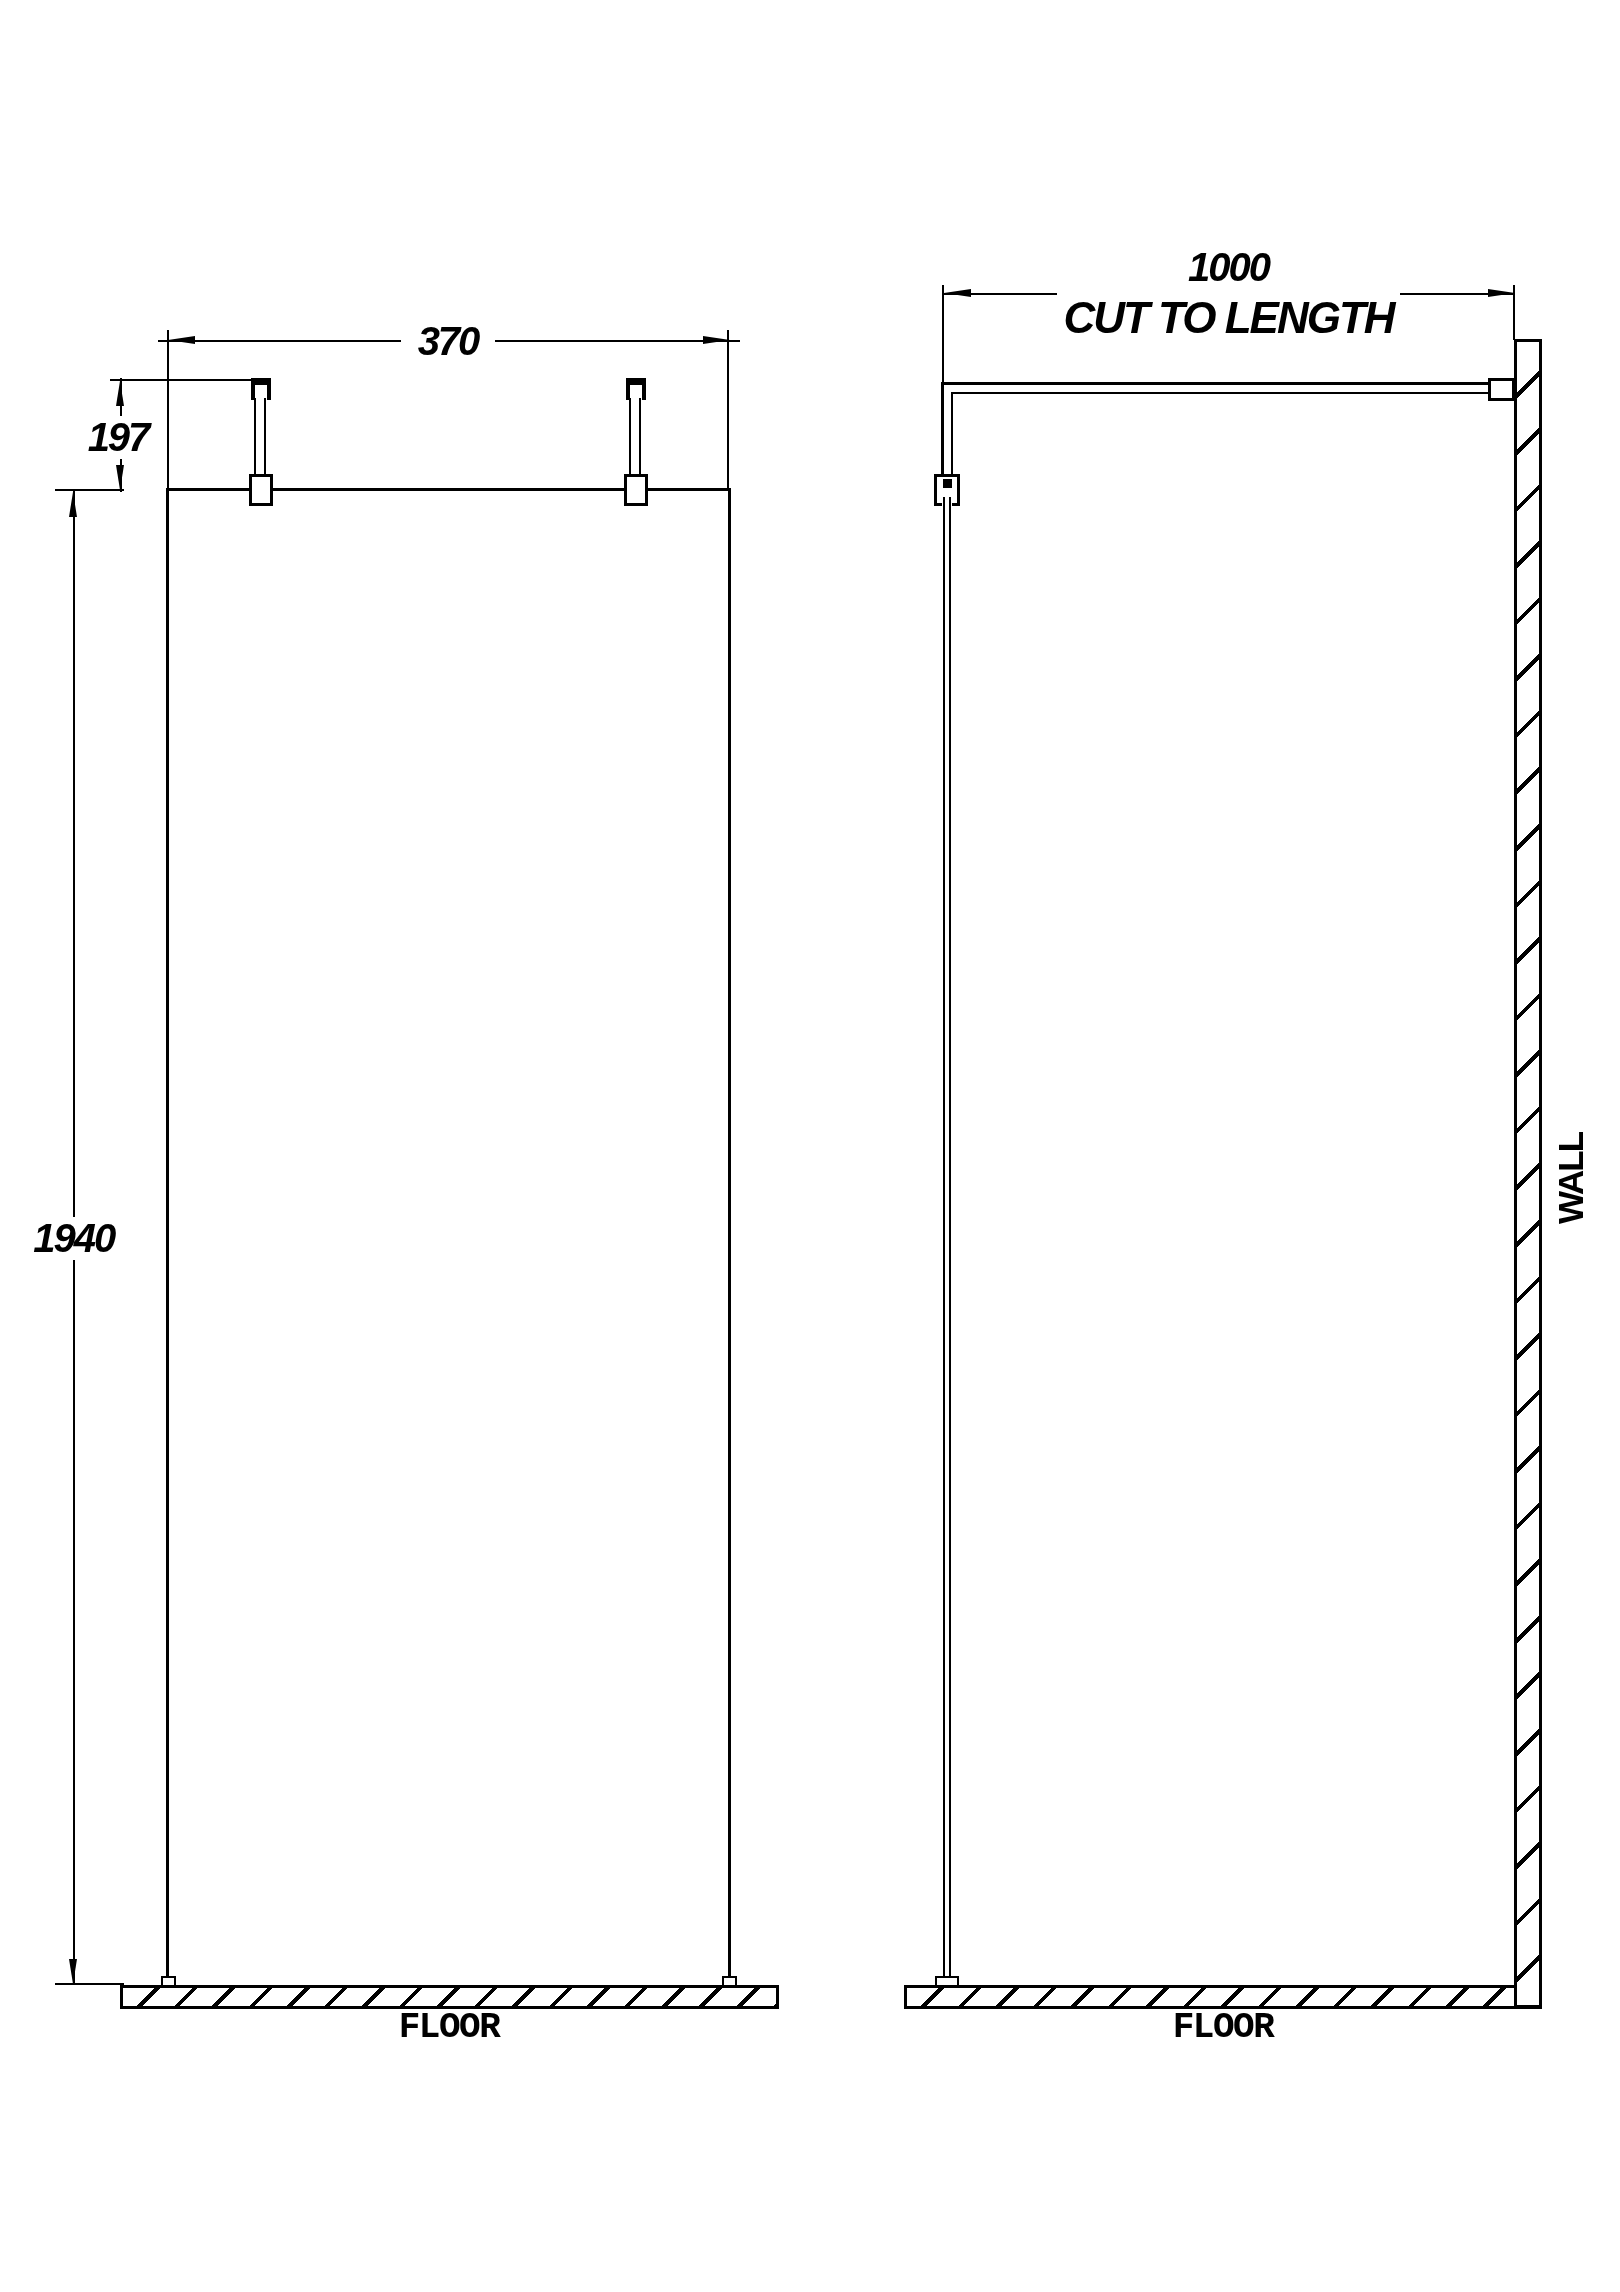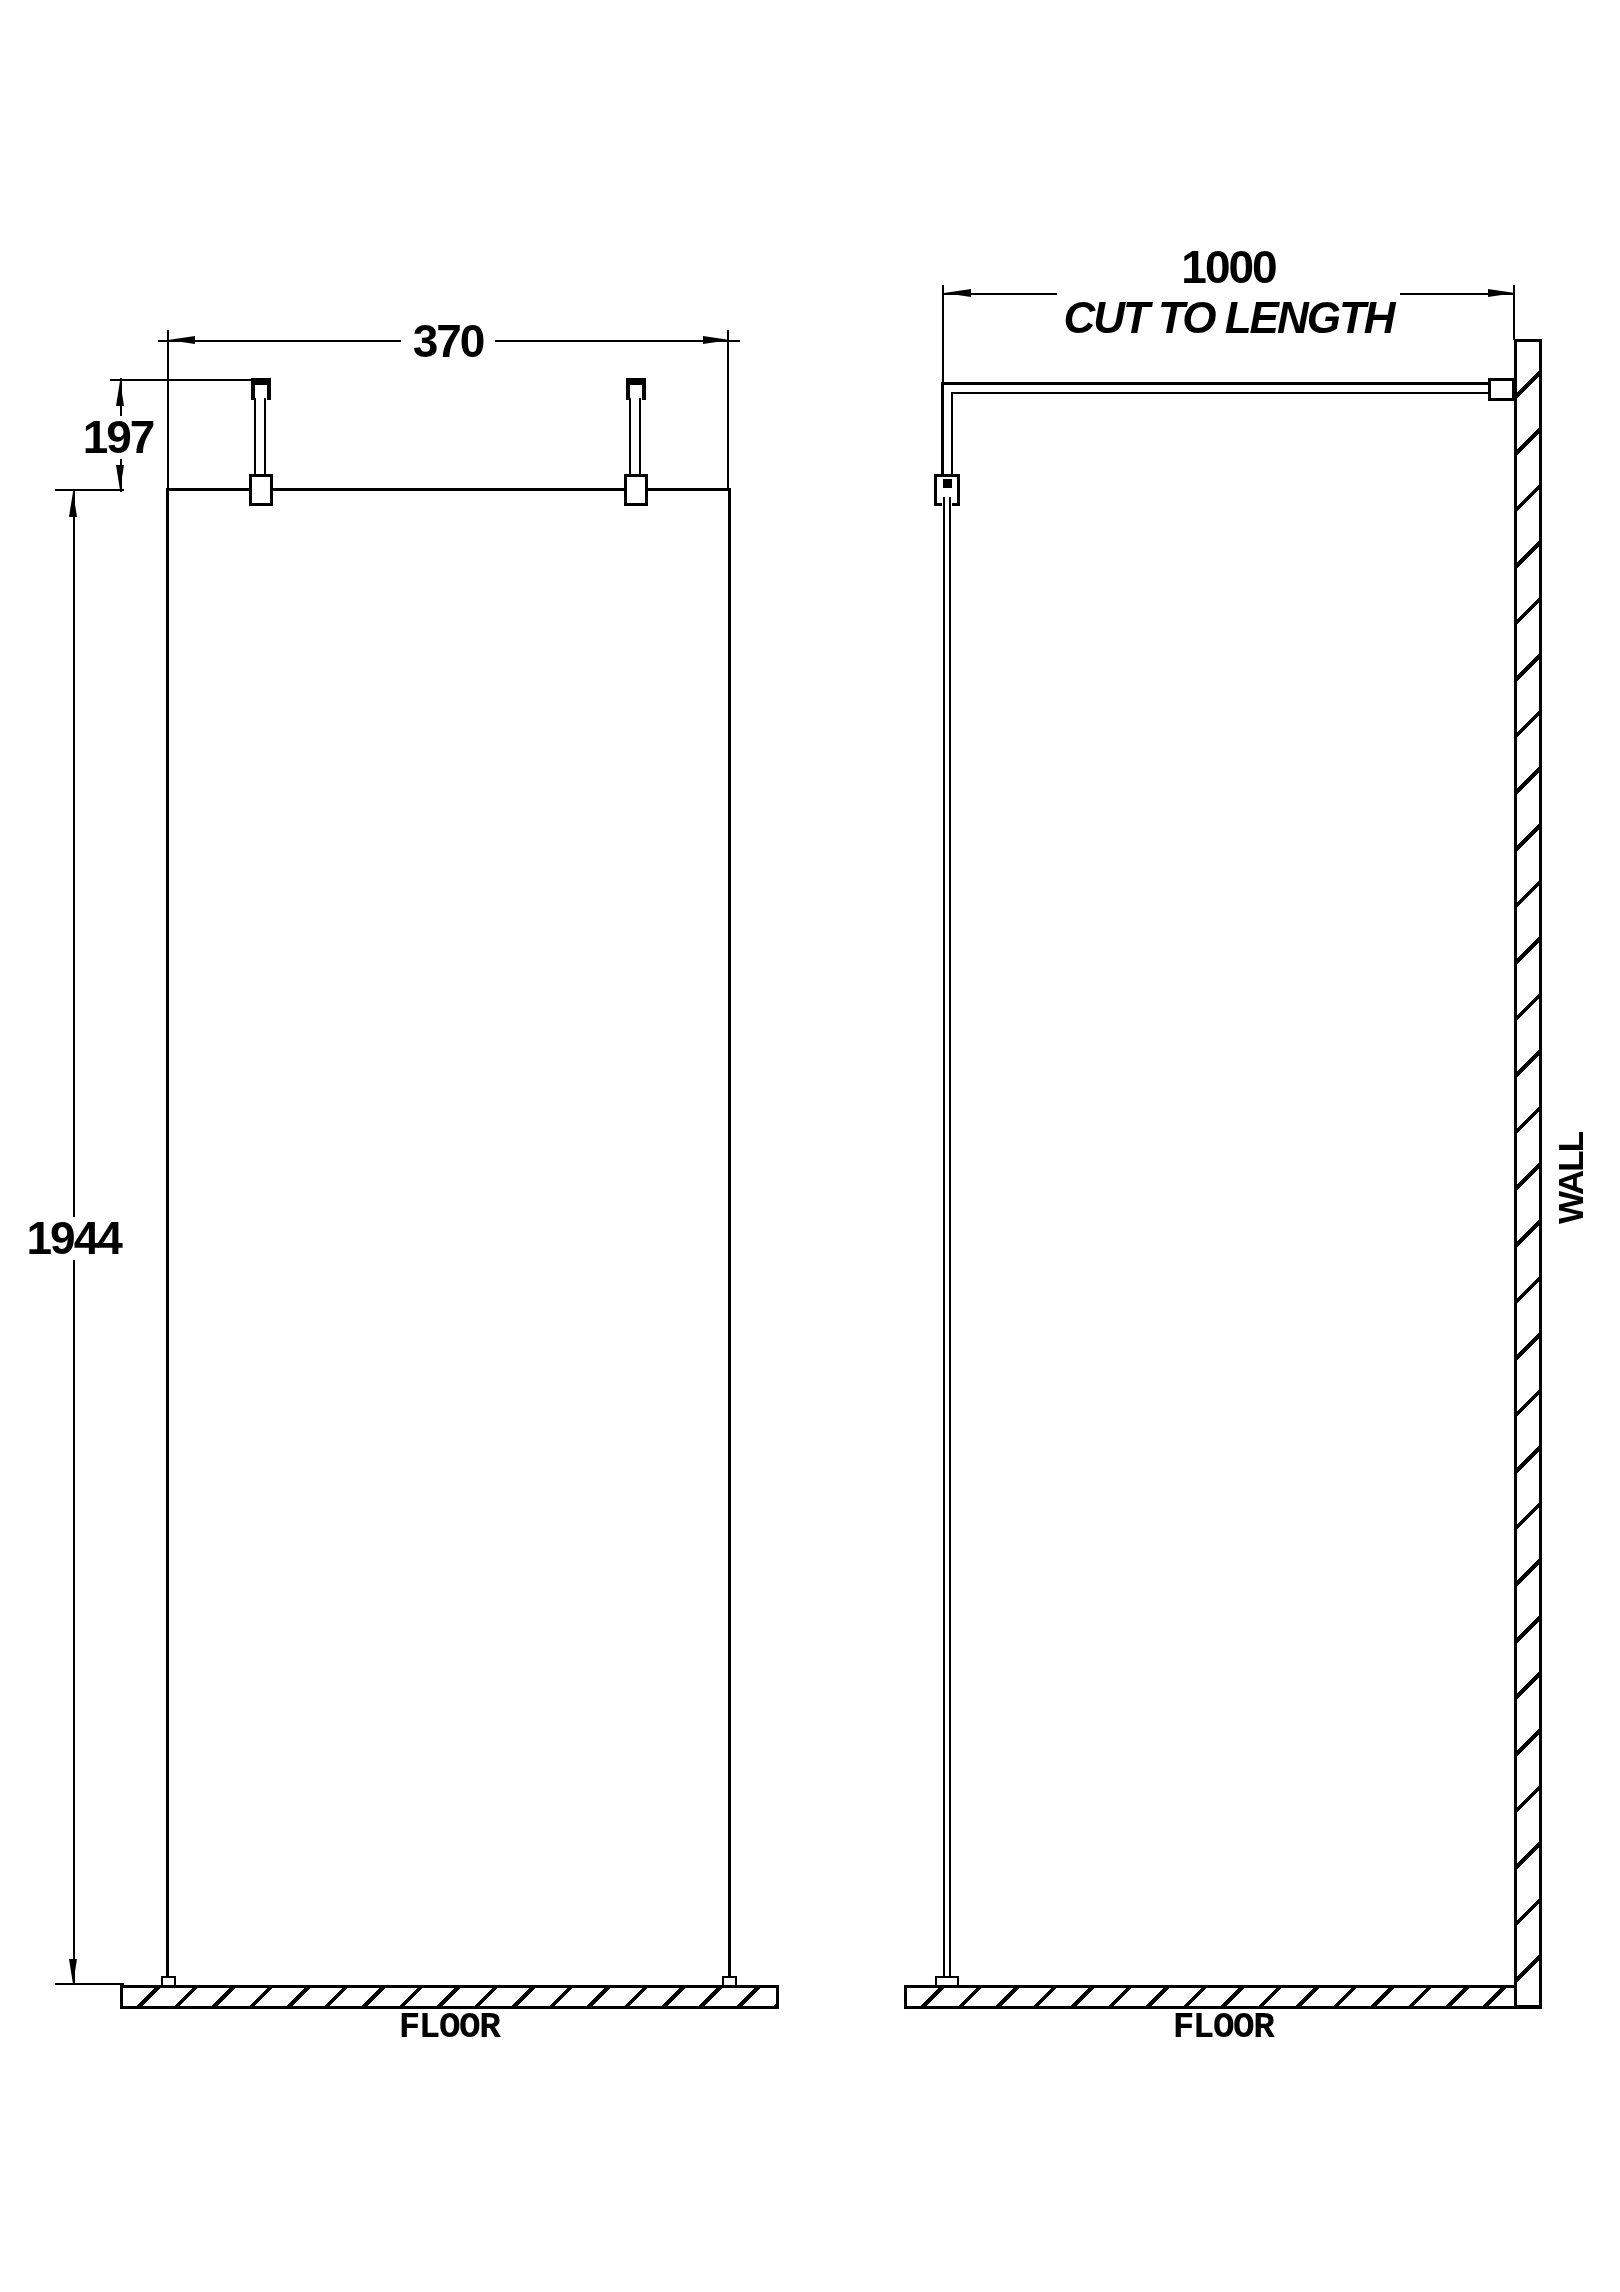--- a/index.html
+++ b/index.html
@@ -6,21 +6,21 @@
   .canvas{position:relative;width:1620px;height:2293px;background:#ffffff;overflow:hidden;
           font-family:"Liberation Sans",sans-serif;color:#000;}
   .abs{position:absolute;}
   .ln{position:absolute;background:#000;}
   .arr{position:absolute;width:0;height:0;}
   .arr.left {border-top:4.9px solid transparent;border-bottom:4.9px solid transparent;border-right:27.4px solid #000;}
   .arr.right{border-top:4.9px solid transparent;border-bottom:4.9px solid transparent;border-left:27.4px solid #000;}
   .arr.up   {border-left:4.9px solid transparent;border-right:4.9px solid transparent;border-bottom:25.5px solid #000;}
   .arr.down {border-left:4.9px solid transparent;border-right:4.9px solid transparent;border-top:25.5px solid #000;}
   .lbl{position:absolute;font-weight:bold;text-align:center;background:#fff;white-space:nowrap;}
-  .dimtxt{font-size:46px;line-height:43px;height:43px;letter-spacing:-2px;}
+  .dimtxt{font-size:40px;line-height:43px;height:43px;letter-spacing:-2px;font-style:italic;}
   .floortxt{font-size:36px;line-height:35px;height:35px;letter-spacing:-1.5px;font-family:Liberation Mono, monospace;}
   .cuttxt{font-size:44px;line-height:51px;height:51px;letter-spacing:-2px;}
   .walltxt{font-size:35px;line-height:39px;height:39px;letter-spacing:-2px;background:transparent;transform:rotate(-90deg);}
   .hatch-floor{position:absolute;border:3.9px solid #000;box-sizing:border-box;
       background:repeating-linear-gradient(135deg,#fff 0 22.5px,#000 22.5px 26.5px);}
   .hatch-wall{position:absolute;border:3.9px solid #000;box-sizing:border-box;
       background:repeating-linear-gradient(135deg,#fff 0 36px,#000 36px 40px);}
   .outline{position:absolute;box-sizing:border-box;border:3.9px solid #000;background:#fff;}
 </style>
 </head>
@@ -58,21 +58,21 @@
     <div class="ln" style="left:110px;top:379px;width:143px;height:2px;"></div>
     <div class="arr up" style="left:116px;top:381px;"></div>
     <div class="arr down" style="left:116px;top:465px;"></div>
     <div class="lbl dimtxt" style="left:74px;top:416px;width:88px;">197</div>
 
     <div class="ln" style="left:73px;top:490px;width:2px;height:1495px;"></div>
     <div class="ln" style="left:55px;top:489px;width:69px;height:2px;"></div>
     <div class="ln" style="left:55px;top:1983px;width:69px;height:2px;"></div>
     <div class="arr up" style="left:69px;top:492px;"></div>
     <div class="arr down" style="left:69px;top:1959px;"></div>
-    <div class="lbl dimtxt" style="left:14.7px;top:1217px;width:118px;">1944</div>
+    <div class="lbl dimtxt" style="left:14.7px;top:1217px;width:118px;">1940</div>
   </div>
 
   <div>
 
     <div class="abs" style="left:941px;top:382px;width:549px;height:94px;box-sizing:border-box;border-top:3.9px solid #000;border-left:3.9px solid #000;"></div>
     <div class="abs" style="left:951px;top:392px;width:539px;height:84px;box-sizing:border-box;border-top:2.9px solid #000;border-left:2.9px solid #000;"></div>
 
     <div class="outline" style="left:1488px;top:378px;width:27.4px;height:22.5px;"></div>
 
     <div class="abs" style="left:943px;top:506px;width:7.8px;height:1471px;box-sizing:border-box;border-left:2px solid #000;border-right:2px solid #000;"></div>

